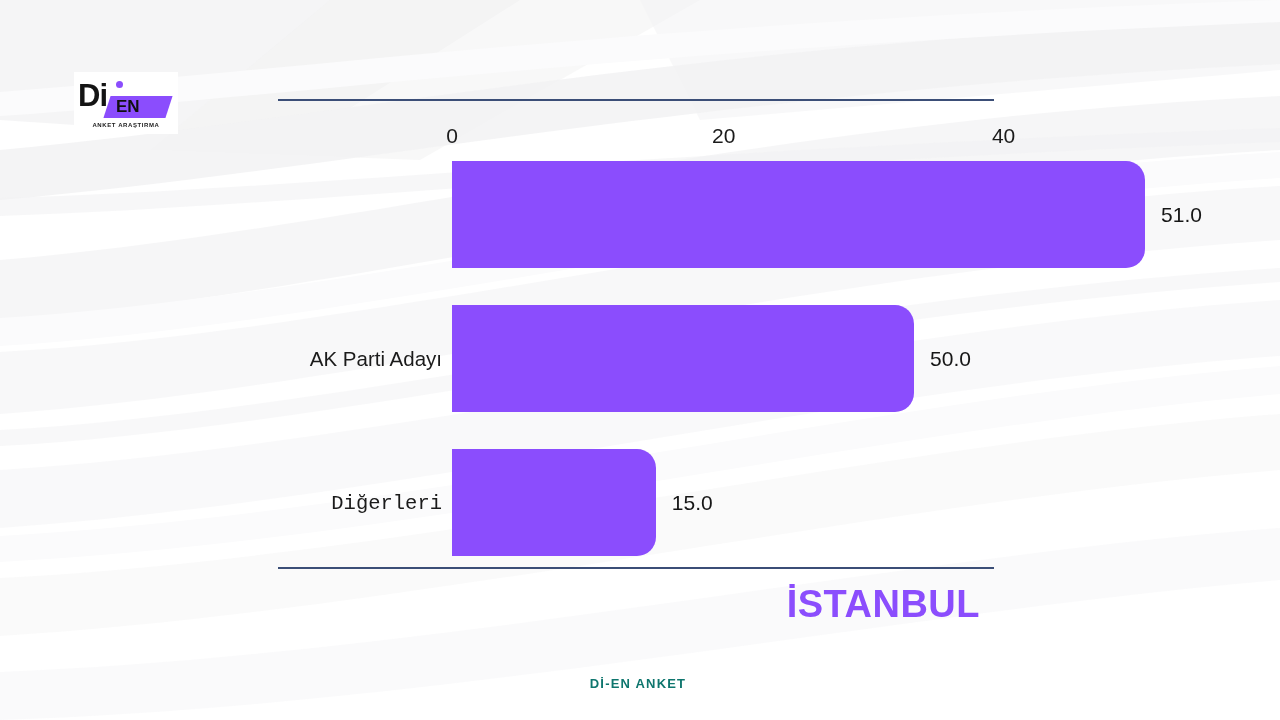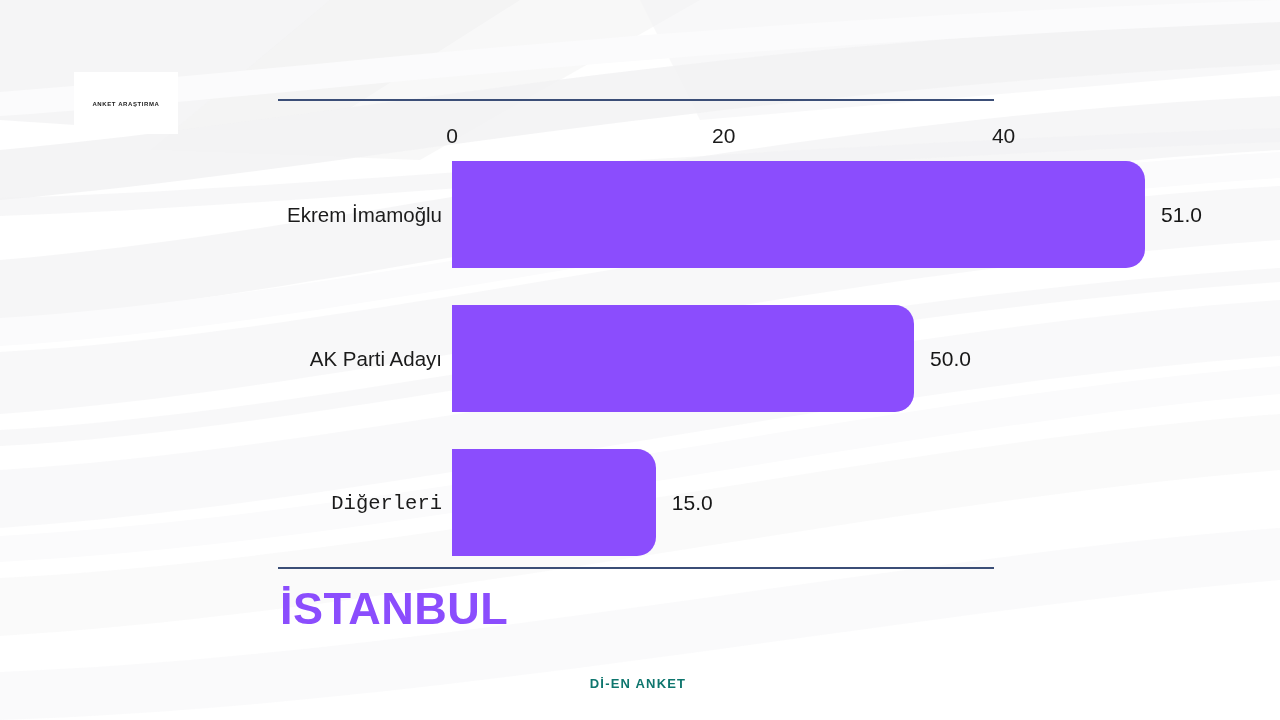--- a/index.html
+++ b/index.html
@@ -95,23 +95,23 @@
   }
   .val-label{
     position:absolute;
     font-size:21px; color:#161616;
     white-space:nowrap;
     transform:translateY(-50%);
   }
 
   
   .city{
-    position:absolute; left:280px; top:583px; width:716px;
-    text-align:left;
-    font-size:45px; font-weight:bold; color:#8b4dfd;
+    position:absolute; left:264px; top:583px; width:716px;
+    text-align:right;
+    font-size:38px; font-weight:bold; color:#8b4dfd;
     letter-spacing:0.5px;
   }
   .brand{
     position:absolute; left:280px; top:676px; width:716px;
     text-align:center;
     font-size:13px; font-weight:bold; color:#0f766e;
     letter-spacing:1.2px;
   }
 </style>
 </head>
@@ -135,35 +135,40 @@
   <g fill="#fbfbfc">
     <path d="M0,92 C300,70 640,22 1280,0 L1280,22 C640,48 300,96 0,116 Z"></path>
     <path d="M0,318 C360,296 800,180 1280,152 L1280,178 C800,208 360,324 0,346 Z"></path>
     <path d="M0,536 C420,512 880,398 1280,366 L1280,394 C880,428 420,540 0,562 Z"></path>
   </g>
 </svg>
 
 <div id="page">
 
   <div class="logo-card">
+    <div class="logo-main">
+      <span class="logo-di">Di</span>
+      <span class="logo-dot"></span>
+      <span class="logo-par"></span>
+      <span class="logo-en">EN</span>
+    </div>
     <div class="logo-sub">ANKET ARAŞTIRMA</div>
   </div>
 
 
   <div class="rule top"></div>
   <div class="rule bottom"></div>
 
   <div class="axis" id="axis">
       <div class="tick" style="left: 452px;">0</div>
       <div class="tick" style="left: 723.8px;">20</div>
       <div class="tick" style="left: 995.6px; margin-left: 8px;">40</div>
     </div>
 
   <div class="plot" id="plot">
-      <div class="cat-label" style="top: 214.5px;">Ekrem İmamoğlu</div>
       <div class="bar" style="top: 161px; height: 107px; width: 693.09px; background: rgb(139, 77, 253);"></div>
       <div class="val-label" style="left: 1161.09px; top: 214.5px;">51.0</div>
       <div class="cat-label" style="top: 358.5px;">AK Parti Adayı</div>
       <div class="bar" style="top: 305px; height: 107px; width: 462.06px; background: rgb(139, 77, 253);"></div>
       <div class="val-label" style="left: 930.06px; top: 358.5px;">50.0</div>
       <div class="cat-label" style="top: 502.5px; font-family: Liberation Mono, monospace;">Diğerleri</div>
       <div class="bar" style="top: 449px; height: 107px; width: 203.85px; background: rgb(139, 77, 253);"></div>
       <div class="val-label" style="left: 671.85px; top: 502.5px;">15.0</div>
     </div>
 

